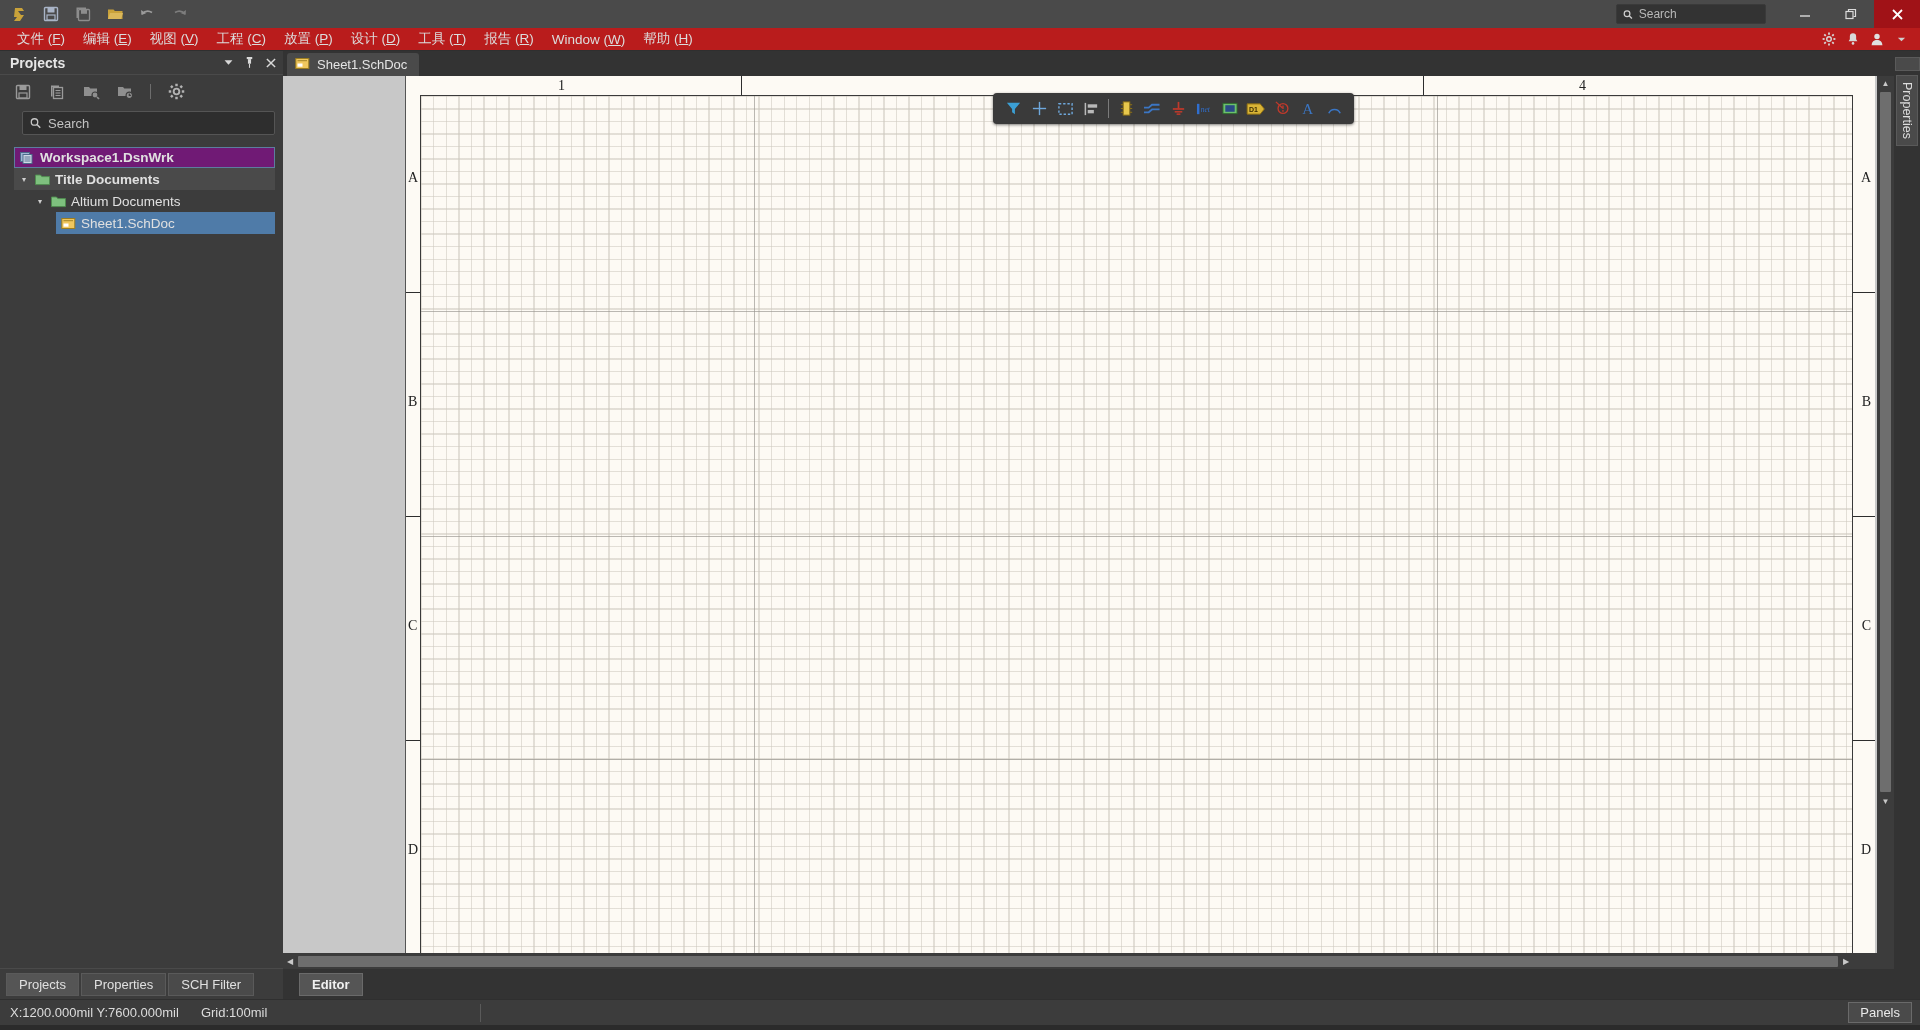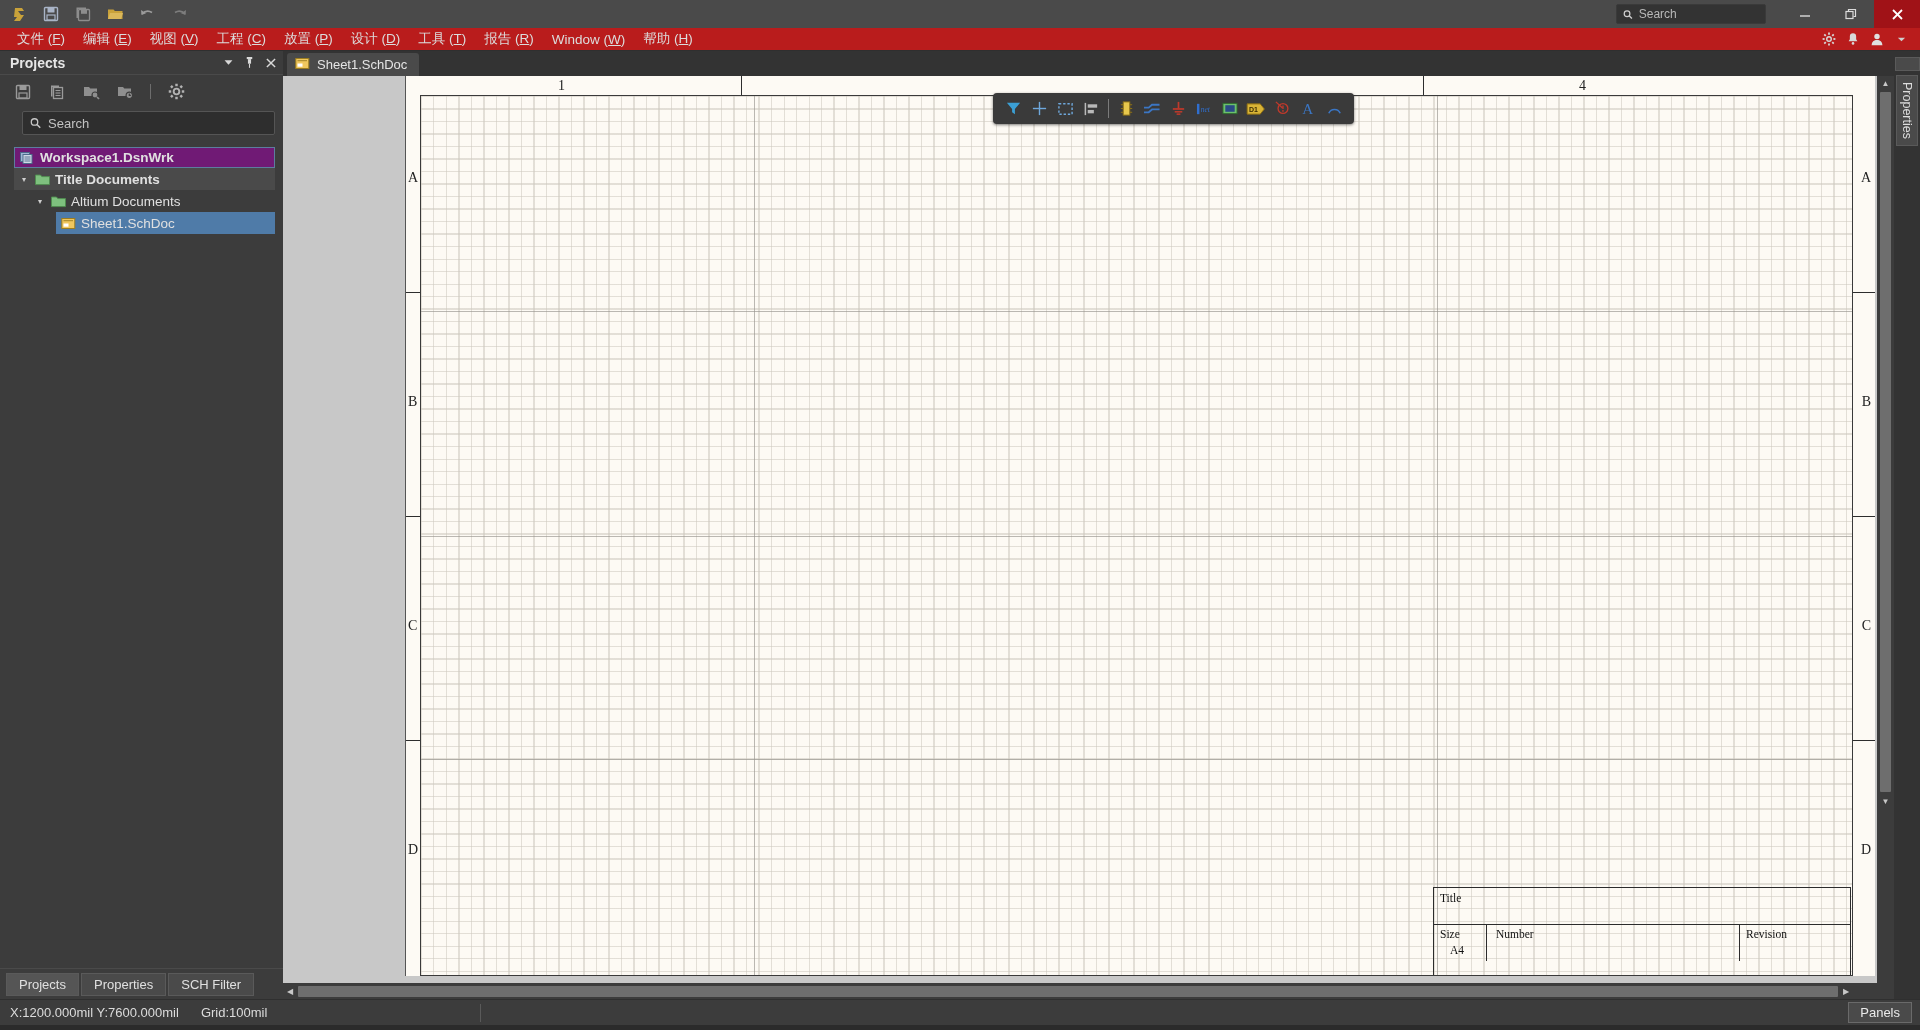--- a/index.html
+++ b/index.html
@@ -557,31 +557,20 @@
             <div class="frameline" style="left:335px; top:0px; width:1px; height:19px;"></div>
             <div class="frameline" style="left:1017px; top:0px; width:1px; height:19px;"></div>
 
             <div id="drawarea">
               <div class="majgrid-v" style="left:333px;"></div>
               <div class="majgrid-v" style="left:1016px;"></div>
               <div class="majgrid-h" style="top:215px;"></div>
               <div class="majgrid-h" style="top:440px;"></div>
               <div class="majgrid-h" style="top:663px;"></div>
 
-              <div id="titleblock">
-                <div class="tbk-lbl" style="left:6px; top:4px;">Title</div>
-                <div class="tbk-row" style="top:36px;"></div>
-                <div class="tbk-lbl" style="left:6px; top:40px;">Size</div>
-                <div class="tbk-lbl" style="left:16px; top:56px;">A4</div>
-                <div class="tbk-lbl" style="left:62px; top:40px;">Number</div>
-                <div class="tbk-lbl" style="left:312px; top:40px;">Revision</div>
-                <div class="tbk-col" style="left:52px; top:36px; height:37px;"></div>
-                <div class="tbk-col" style="left:305px; top:36px; height:37px;"></div>
-
-              </div>
             </div>
           </div>
 
           <div id="floattb">
             <div class="ftb">
               <svg width="17" height="17" viewBox="0 0 18 18">
                   <path d="M2 3 H16 L10.5 9.5 V15 L7.5 13 V9.5 Z" fill="#3b9fd4"></path>
                 </svg>
             </div>
             <div class="ftb">
@@ -677,20 +666,23 @@
         </div>
       </div>
 
       <div id="vscrollcol">
         <div class="sbtn">▲</div>
         <div id="vthumb" style="height:700px;"></div>
         <div class="sbtn">▼</div>
       </div>
     </div>
 
+    <div id="editortabrow">
+      <div id="editortab">Editor</div>
+    </div>
   </div>
 
   <div id="rightstrip">
     <div class="vtab">库</div>
     <div class="vtab">Properties</div>
   </div>
 </div>
 
 <div id="statusbar">
   <div id="sb-coords">

